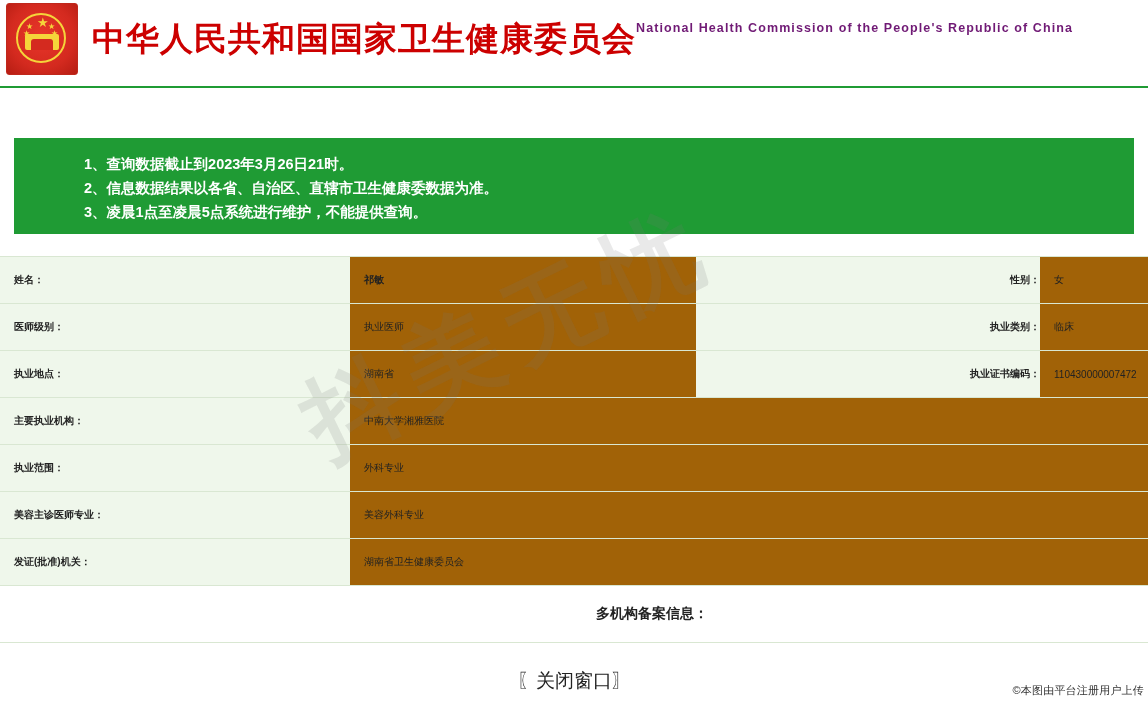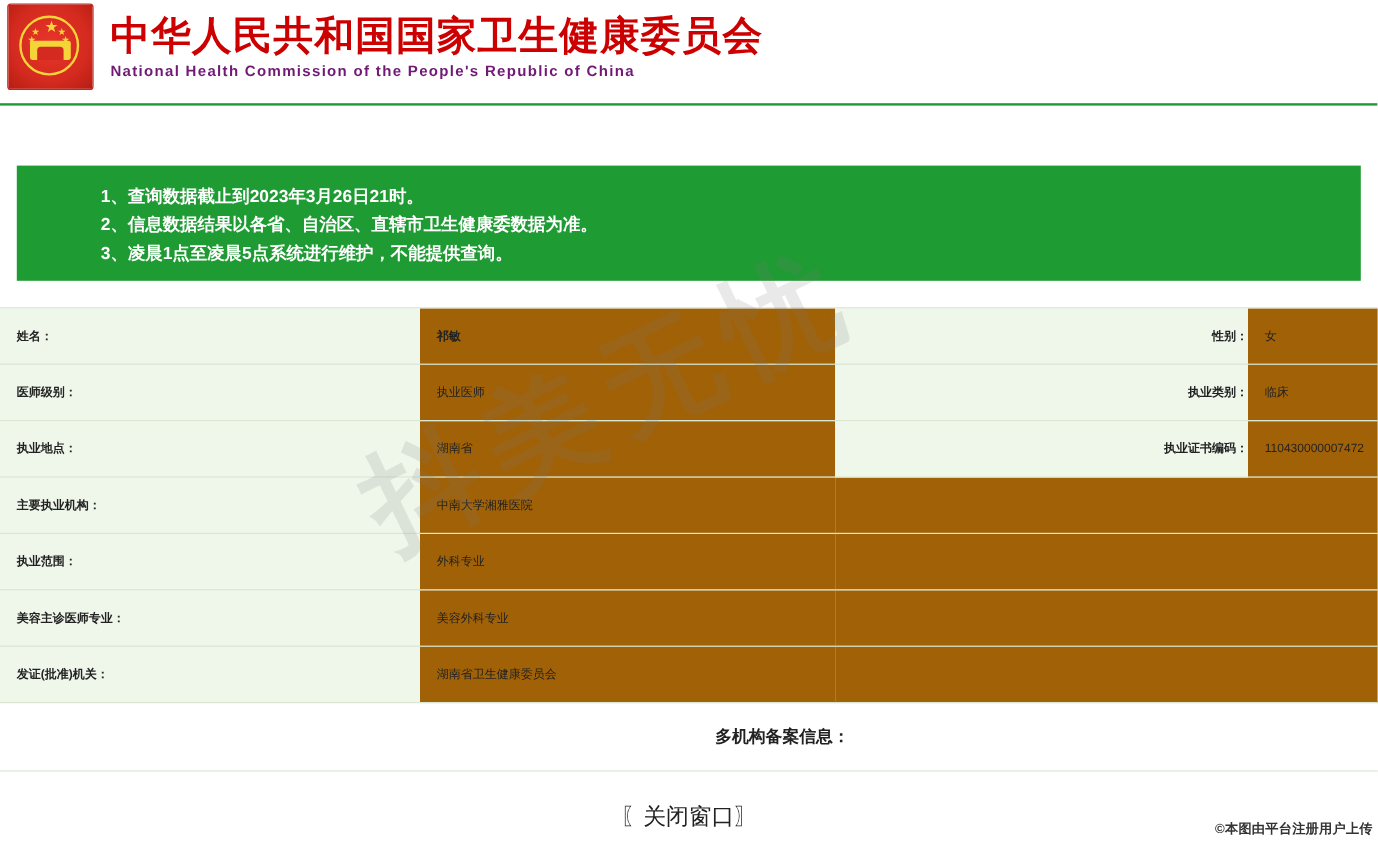--- a/index.html
+++ b/index.html
@@ -66,21 +66,21 @@
   }
   .emblem .s1 { left: 30px; top: 13px; font-size: 13px; }
   .emblem .s2 { left: 19px; top: 17px; font-size: 8px; }
   .emblem .s3 { left: 41px; top: 17px; font-size: 8px; }
   .emblem .s4 { left: 16px; top: 24px; font-size: 8px; }
   .emblem .s5 { left: 44px; top: 24px; font-size: 8px; }
 
   .header-texts {
     margin-left: 14px;
     display: flex;
-    flex-direction: column;
+    flex-direction: row;
     justify-content: center;
   }
   .title-cn {
     color: #cc0000;
     font-size: 33px;
     font-weight: bold;
     letter-spacing: 1px;
     line-height: 40px;
     white-space: nowrap;
   }
@@ -171,21 +171,21 @@
   }
   .footer-link a {
     color: #222222;
     text-decoration: none;
   }
   .watermark-corner {
     position: absolute;
     right: 4px;
     bottom: 4px;
     font-size: 11px;
-    font-weight: bold;
+    font-weight: normal;
     color: #333333;
     letter-spacing: 0.2px;
   }
 
   
   .watermark {
     position: absolute;
     left: 330px;
     top: 245px;
     width: 520px;

